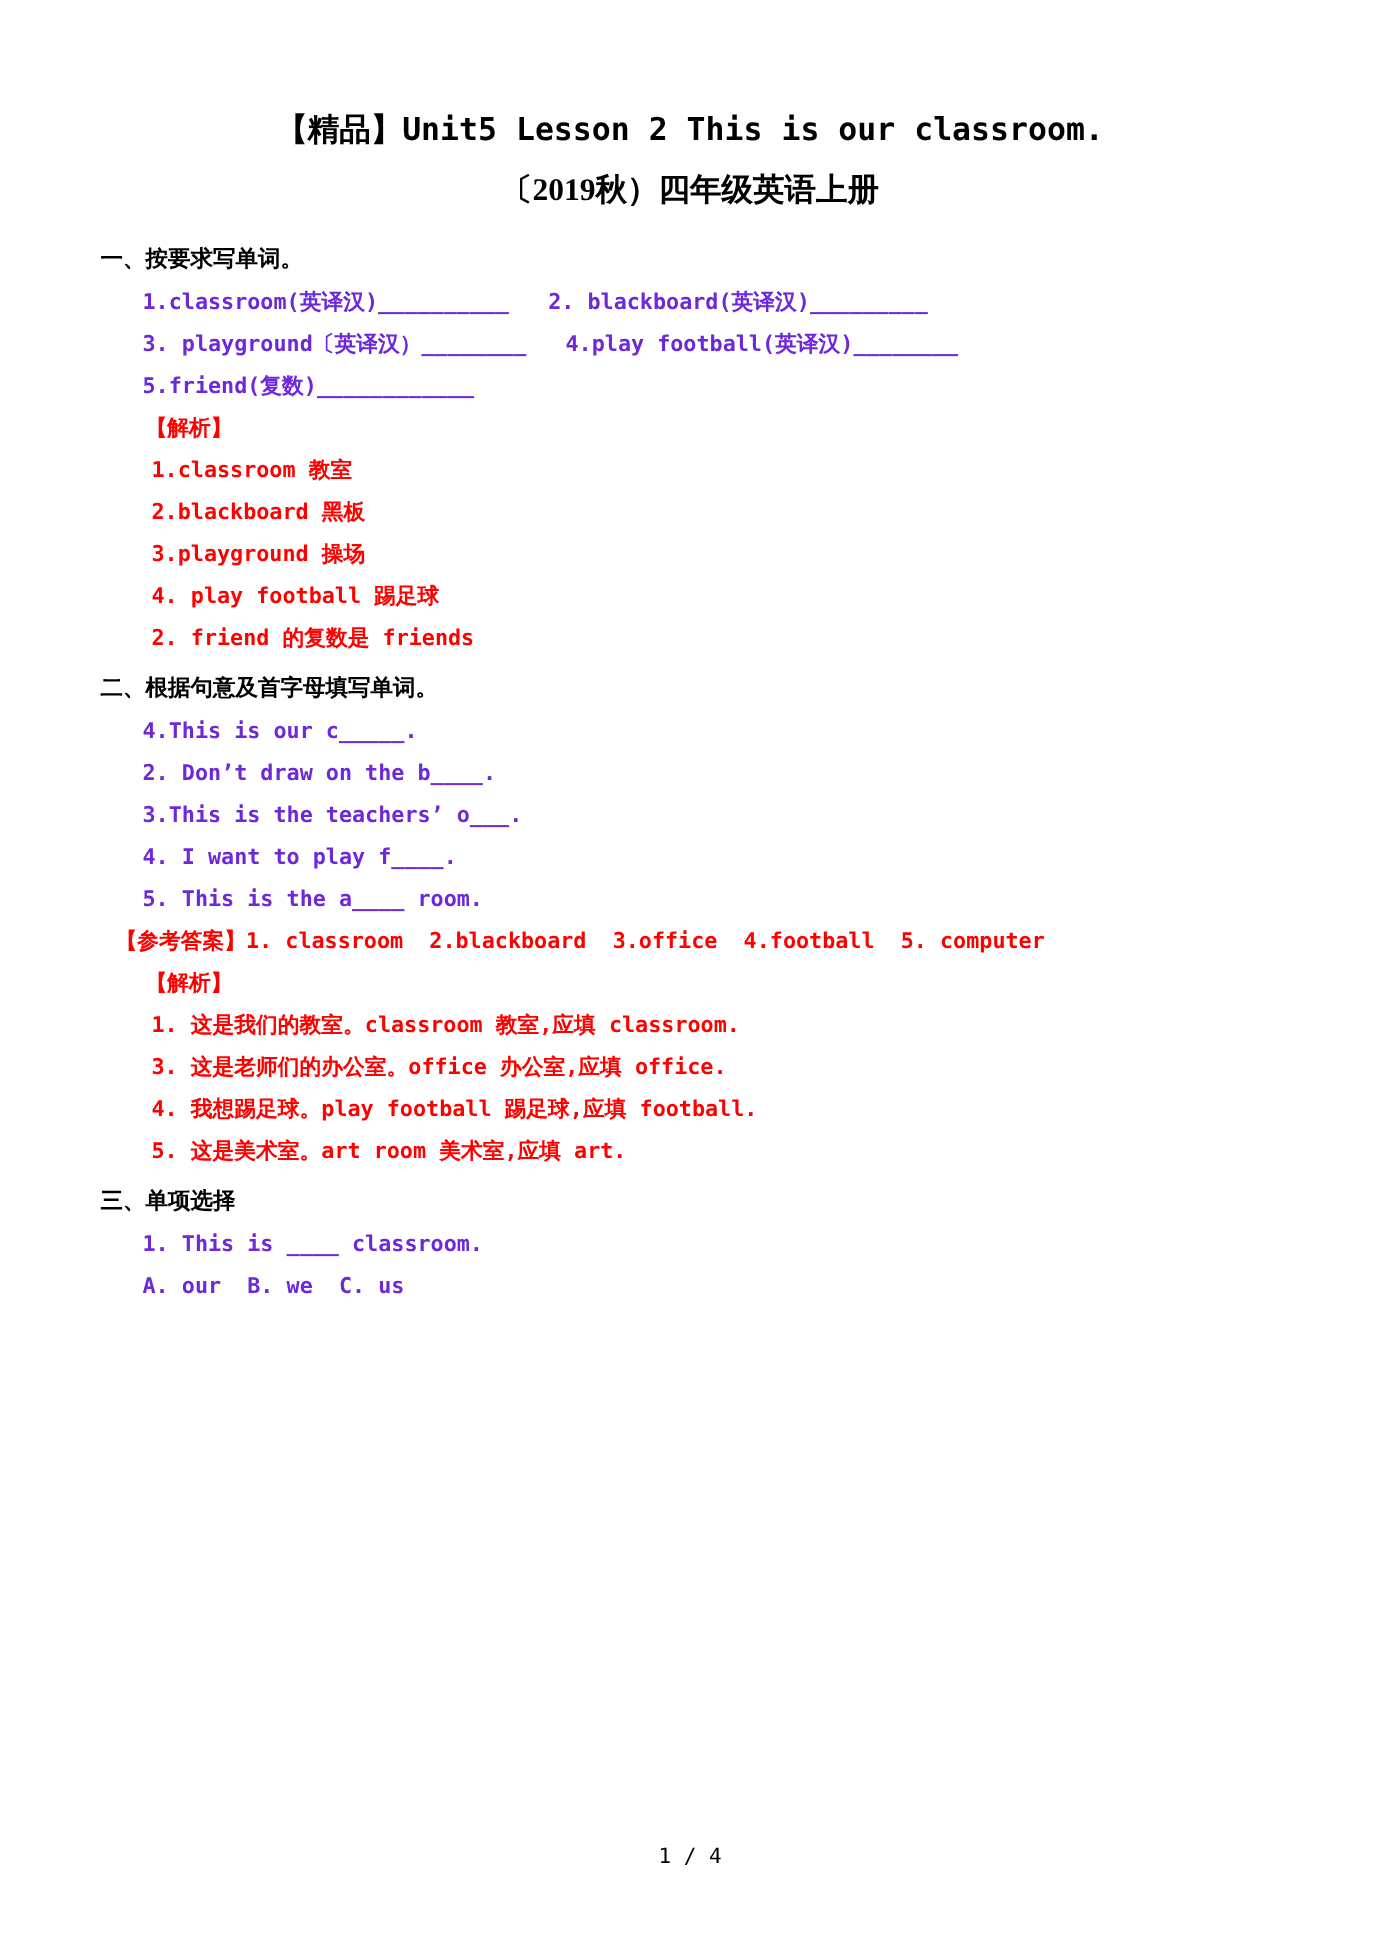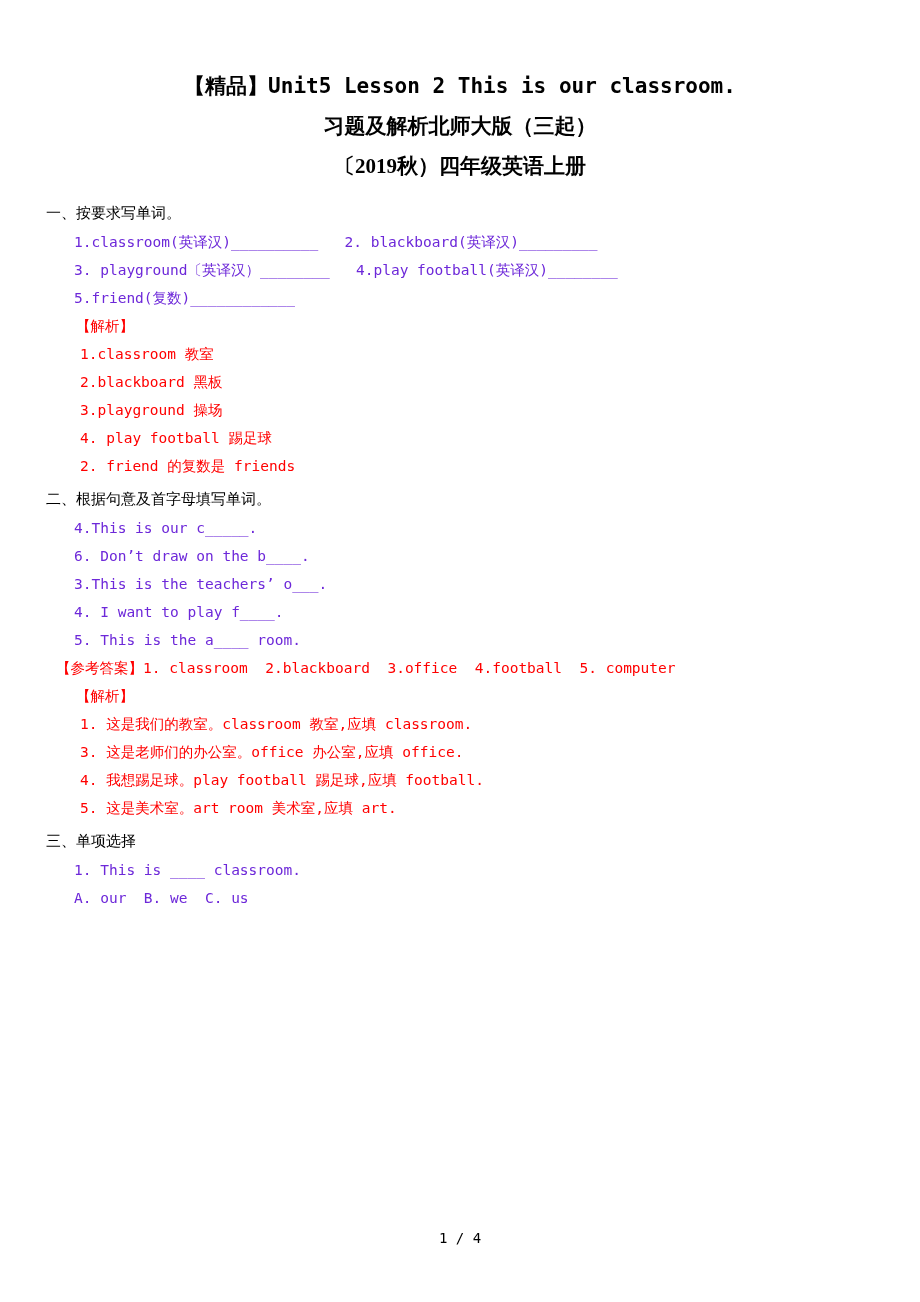--- a/index.html
+++ b/index.html
@@ -34,23 +34,24 @@
     line-height: 40px;
     letter-spacing: 0px;
     color: #000;
   }
   .title-line.l2, .title-line.l3 {
     font-family: "Liberation Serif", serif;
     font-weight: bold;
     font-size: 21px;
   }
   .body-wrap {
-    padding-left: 46px;
+    padding-left: 67px;
     padding-right: 60px;
     margin-top: 14px;
+    font-weight: bold;
   }
   .sect-head {
     font-family: "Liberation Serif", serif;
     font-size: 15px;
     line-height: 26px;
     margin: 6px 0 2px 0;
     color: #000;
   }
   .q-line {
     font-family: "DejaVu Sans Mono", monospace;
@@ -86,40 +87,39 @@
     color: #000;
   }
 </style>
 </head>
 <body>
 
 <div class="page">
 
   <div class="title-block">
     <div class="title-line l1">【精品】Unit5 Lesson 2 This is our classroom.</div>
-    <div class="title-line l2">习题及解析北师大版（三起）</div>
     <div class="title-line l3">〔2019秋）四年级英语上册</div>
   </div>
 
   <div class="body-wrap">
 
     <div class="sect-head">一、按要求写单词。</div>
     <div class="q-line">1.classroom(英译汉)__________   2. blackboard(英译汉)_________</div>
     <div class="q-line">3. playground〔英译汉）________   4.play football(英译汉)________</div>
     <div class="q-line">5.friend(复数)____________</div>
     <div class="ans-line indent1">【解析】</div>
     <div class="ans-line indent2">1.classroom 教室</div>
     <div class="ans-line indent2">2.blackboard 黑板</div>
     <div class="ans-line indent2">3.playground 操场</div>
     <div class="ans-line indent2">4. play football 踢足球</div>
     <div class="ans-line indent2">2. friend 的复数是 friends</div>
 
     <div class="sect-head">二、根据句意及首字母填写单词。</div>
     <div class="q-line">4.This is our c_____.</div>
-    <div class="q-line">6. Don’t draw on the b____.</div>
+    <div class="q-line">2. Don’t draw on the b____.</div>
     <div class="q-line">3.This is the teachers’ o___.</div>
     <div class="q-line">4. I want to play f____.</div>
     <div class="q-line">5. This is the a____ room.</div>
     <div class="ans-line">【参考答案】1. classroom  2.blackboard  3.office  4.football  5. computer</div>
     <div class="ans-line indent1">【解析】</div>
     <div class="ans-line indent2">1. 这是我们的教室。classroom 教室,应填 classroom.</div>
     <div class="ans-line indent2">3. 这是老师们的办公室。office 办公室,应填 office.</div>
     <div class="ans-line indent2">4. 我想踢足球。play football 踢足球,应填 football.</div>
     <div class="ans-line indent2">5. 这是美术室。art room 美术室,应填 art.</div>
 

